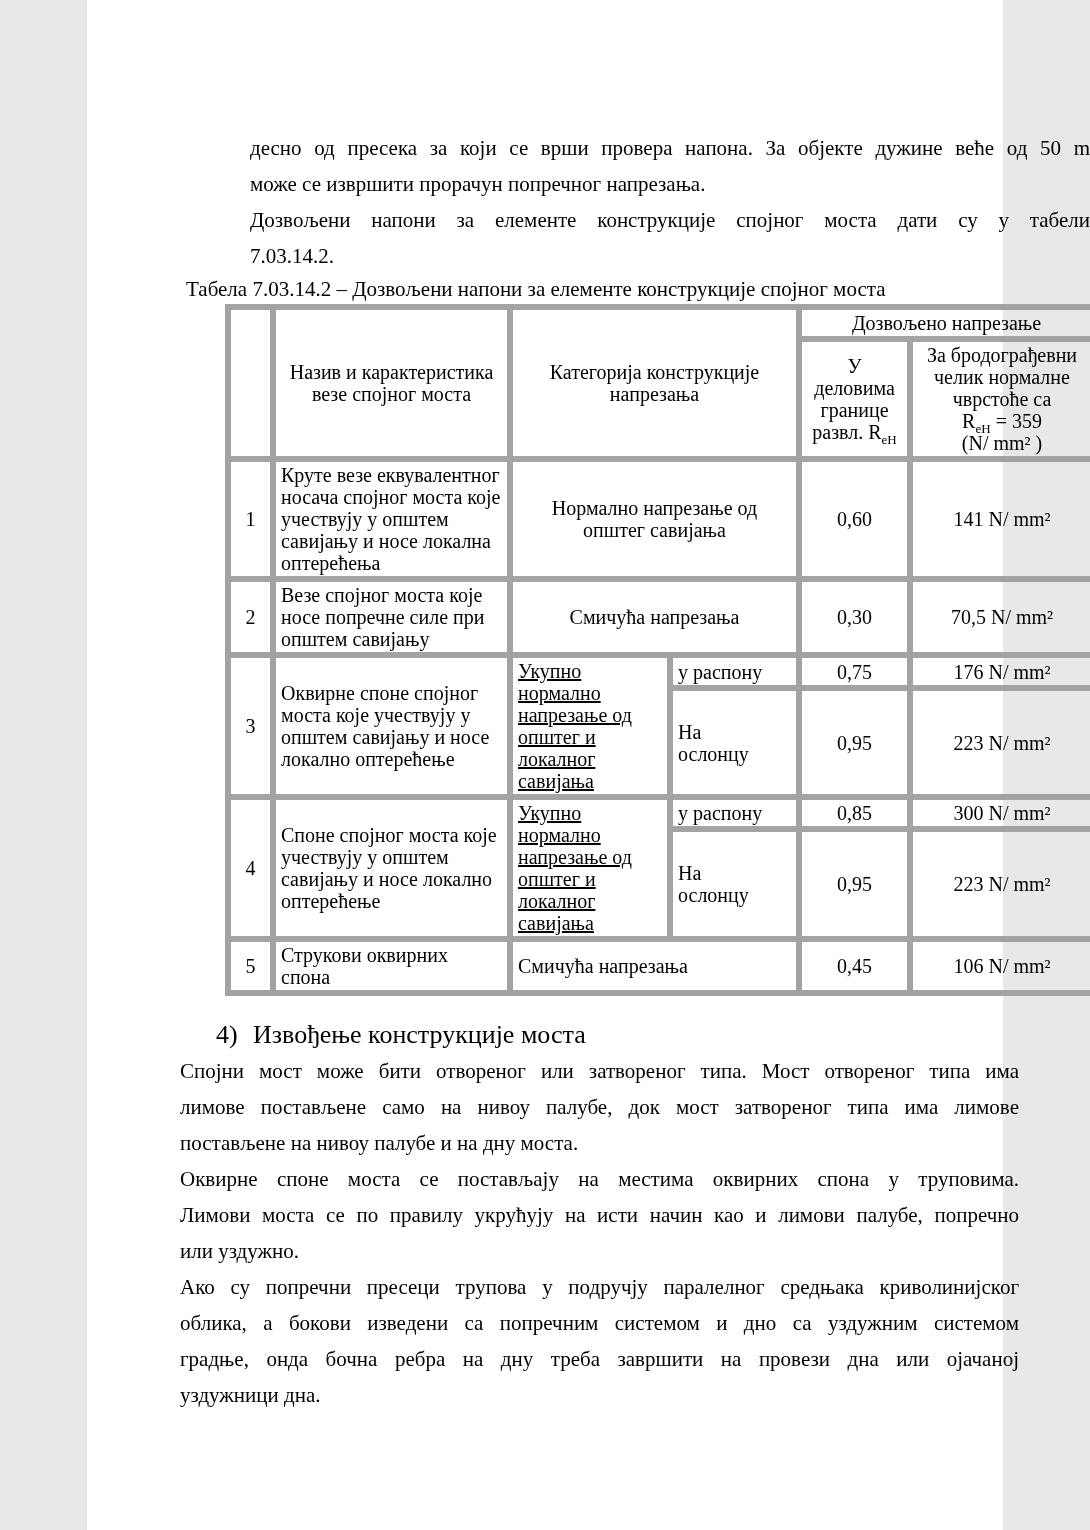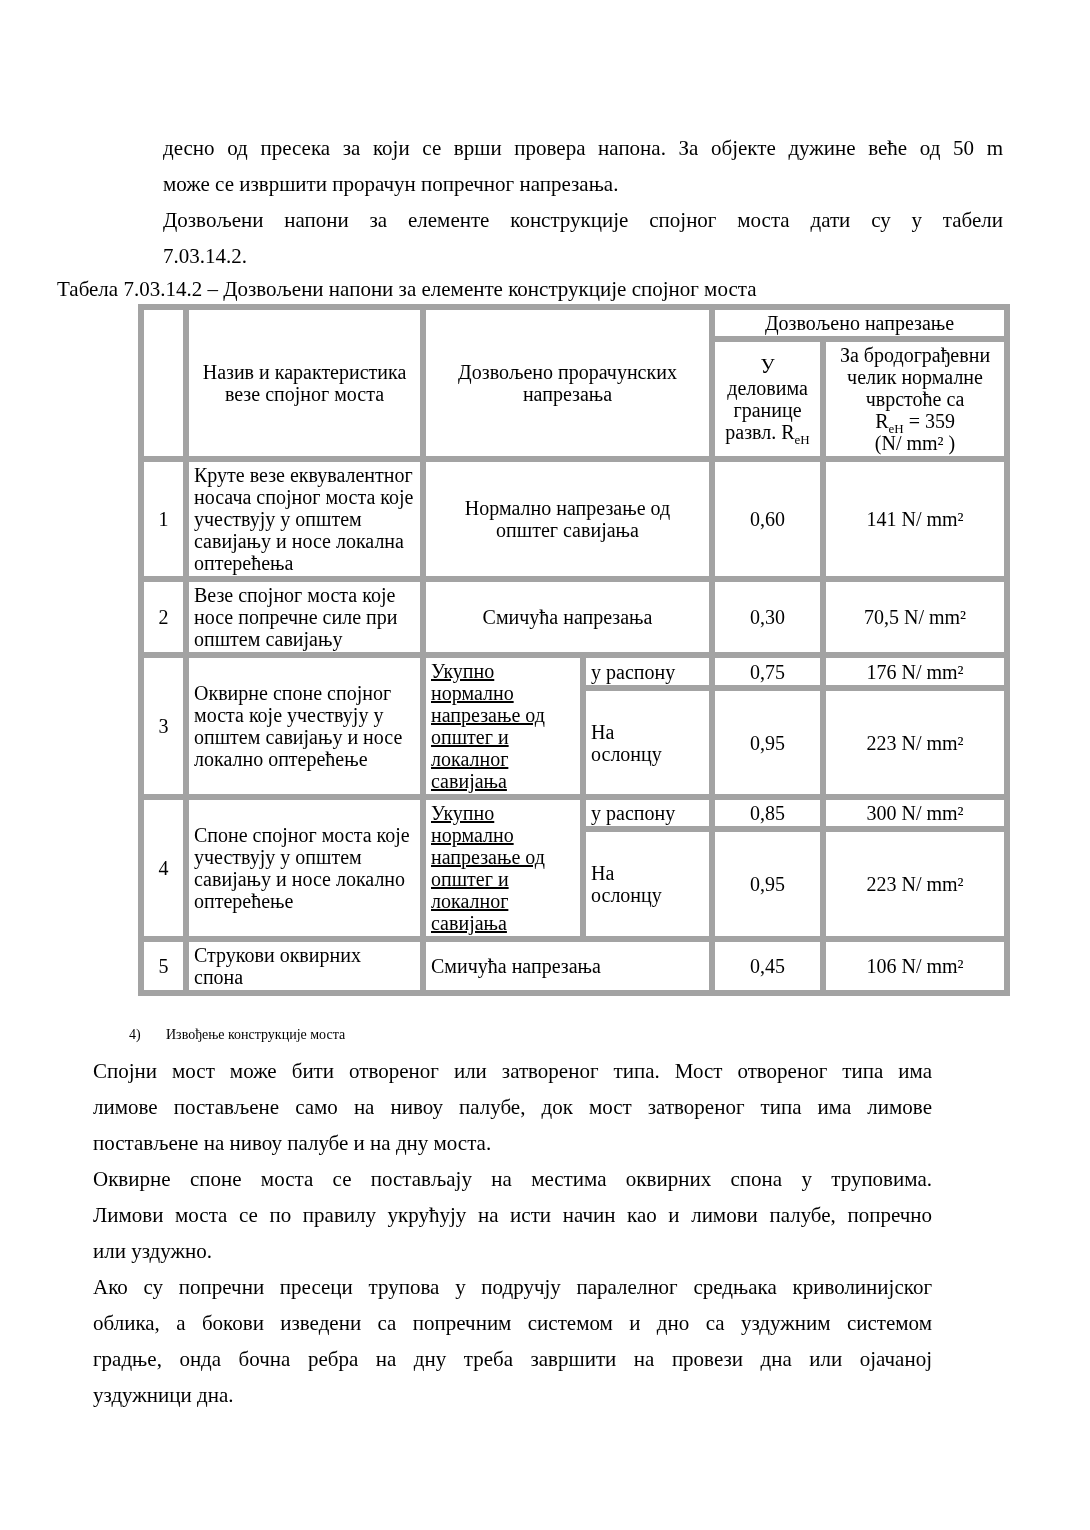--- a/index.html
+++ b/index.html
@@ -1,29 +1,29 @@
 <!DOCTYPE html>
 <html lang="sr"><head>
 <meta charset="utf-8">
 <style>
   html, body { margin:0; padding:0; background:#e8e8e8; }
   .page {
-    width:1090px; height:1530px; background:#ffffff; margin:0 auto;
+    width:916px; height:1530px; background:#ffffff; margin:0 auto;
     position:relative; box-sizing:border-box; padding-top:130px;
     font-family:"Liberation Serif","DejaVu Serif",serif; color:#000;
   }
   
   .para { font-size:21px; line-height:36px; }
   .intro-para { margin-left:163px; width:840px; }
   .s4-para { margin-left:93px; width:839px; }
   .tl { text-align:justify; text-align-last:justify; }
   .tl-last { text-align:left; text-align-last:left; }
 
   
-  .caption { margin:3px 0 0 57px; font-size:21px; line-height:24px; }
+  .caption { margin:3px 0 0 99px; font-size:21px; line-height:24px; }
 
   
   table.stress {
     border-collapse:collapse; table-layout:fixed;
     width:866px; margin:3px 0 0 138px;
     border:2px solid #000;
   }
   table.stress td {
     border:6px solid #a3a3a3; font-size:20px; line-height:22px;
     padding:2px 5px; vertical-align:middle; overflow:hidden;
@@ -41,21 +41,21 @@
   .cat-inner { display:inline-block; max-width:240px; }
   sub { font-size:13px; line-height:0; }
   .h-h1 { height:25px; }  .h-h2 { height:110px; }
   .r1 { height:114px; } .r2 { height:68px; }
   .r3a { height:31px; } .r3b { height:105px; }
   .r4a { height:31px; } .r4b { height:109px; }
   .r5 { height:45px; }
   .hline { text-align:center; }
 
   
-  .s4-head { margin:21px 0 0 129px; font-size:14px; line-height:36px; }
+  .s4-head { margin:21px 0 0 129px; font-size:26px; line-height:36px; }
   .s4-num { display:inline-block; width:37px; }
 </style>
 </head>
 <body>
 
 <div class="page">
 
   <div class="para intro-para">
       <div class="tl">десно од пресека за који се врши провера напона. За објекте дужине веће од 50 m</div>
       <div class="tl-last">може се извршити прорачун попречног напрезања.</div>
@@ -73,21 +73,21 @@
         <col style="width:237px">
         <col style="width:160px">
       <col style="width:129px">
         <col style="width:111px">
         <col style="width:184px">
     </colgroup>
     <tbody>
       <tr class="h-h1">
         <td class="c-num hdr" rowspan="2"></td>
         <td class="hdr" rowspan="2">Назив и карактеристика везе спојног моста</td>
-        <td class="hdr" rowspan="2" colspan="2">Дозвољено прорачунских напрезања</td>
+        <td class="hdr" rowspan="2" colspan="2">Категорија конструкције напрезања</td>
         <td class="hdr" colspan="2">Дозвољено напрезање</td>
       </tr>
       <tr class="h-h2">
         <td class="hdr">
           <div class="hline">У</div>
           <div class="hline">деловима</div>
           <div class="hline">границе</div>
           <div class="hline"><span>развл. R</span><sub>eH</sub></div>
         </td>
         <td class="hdr">

